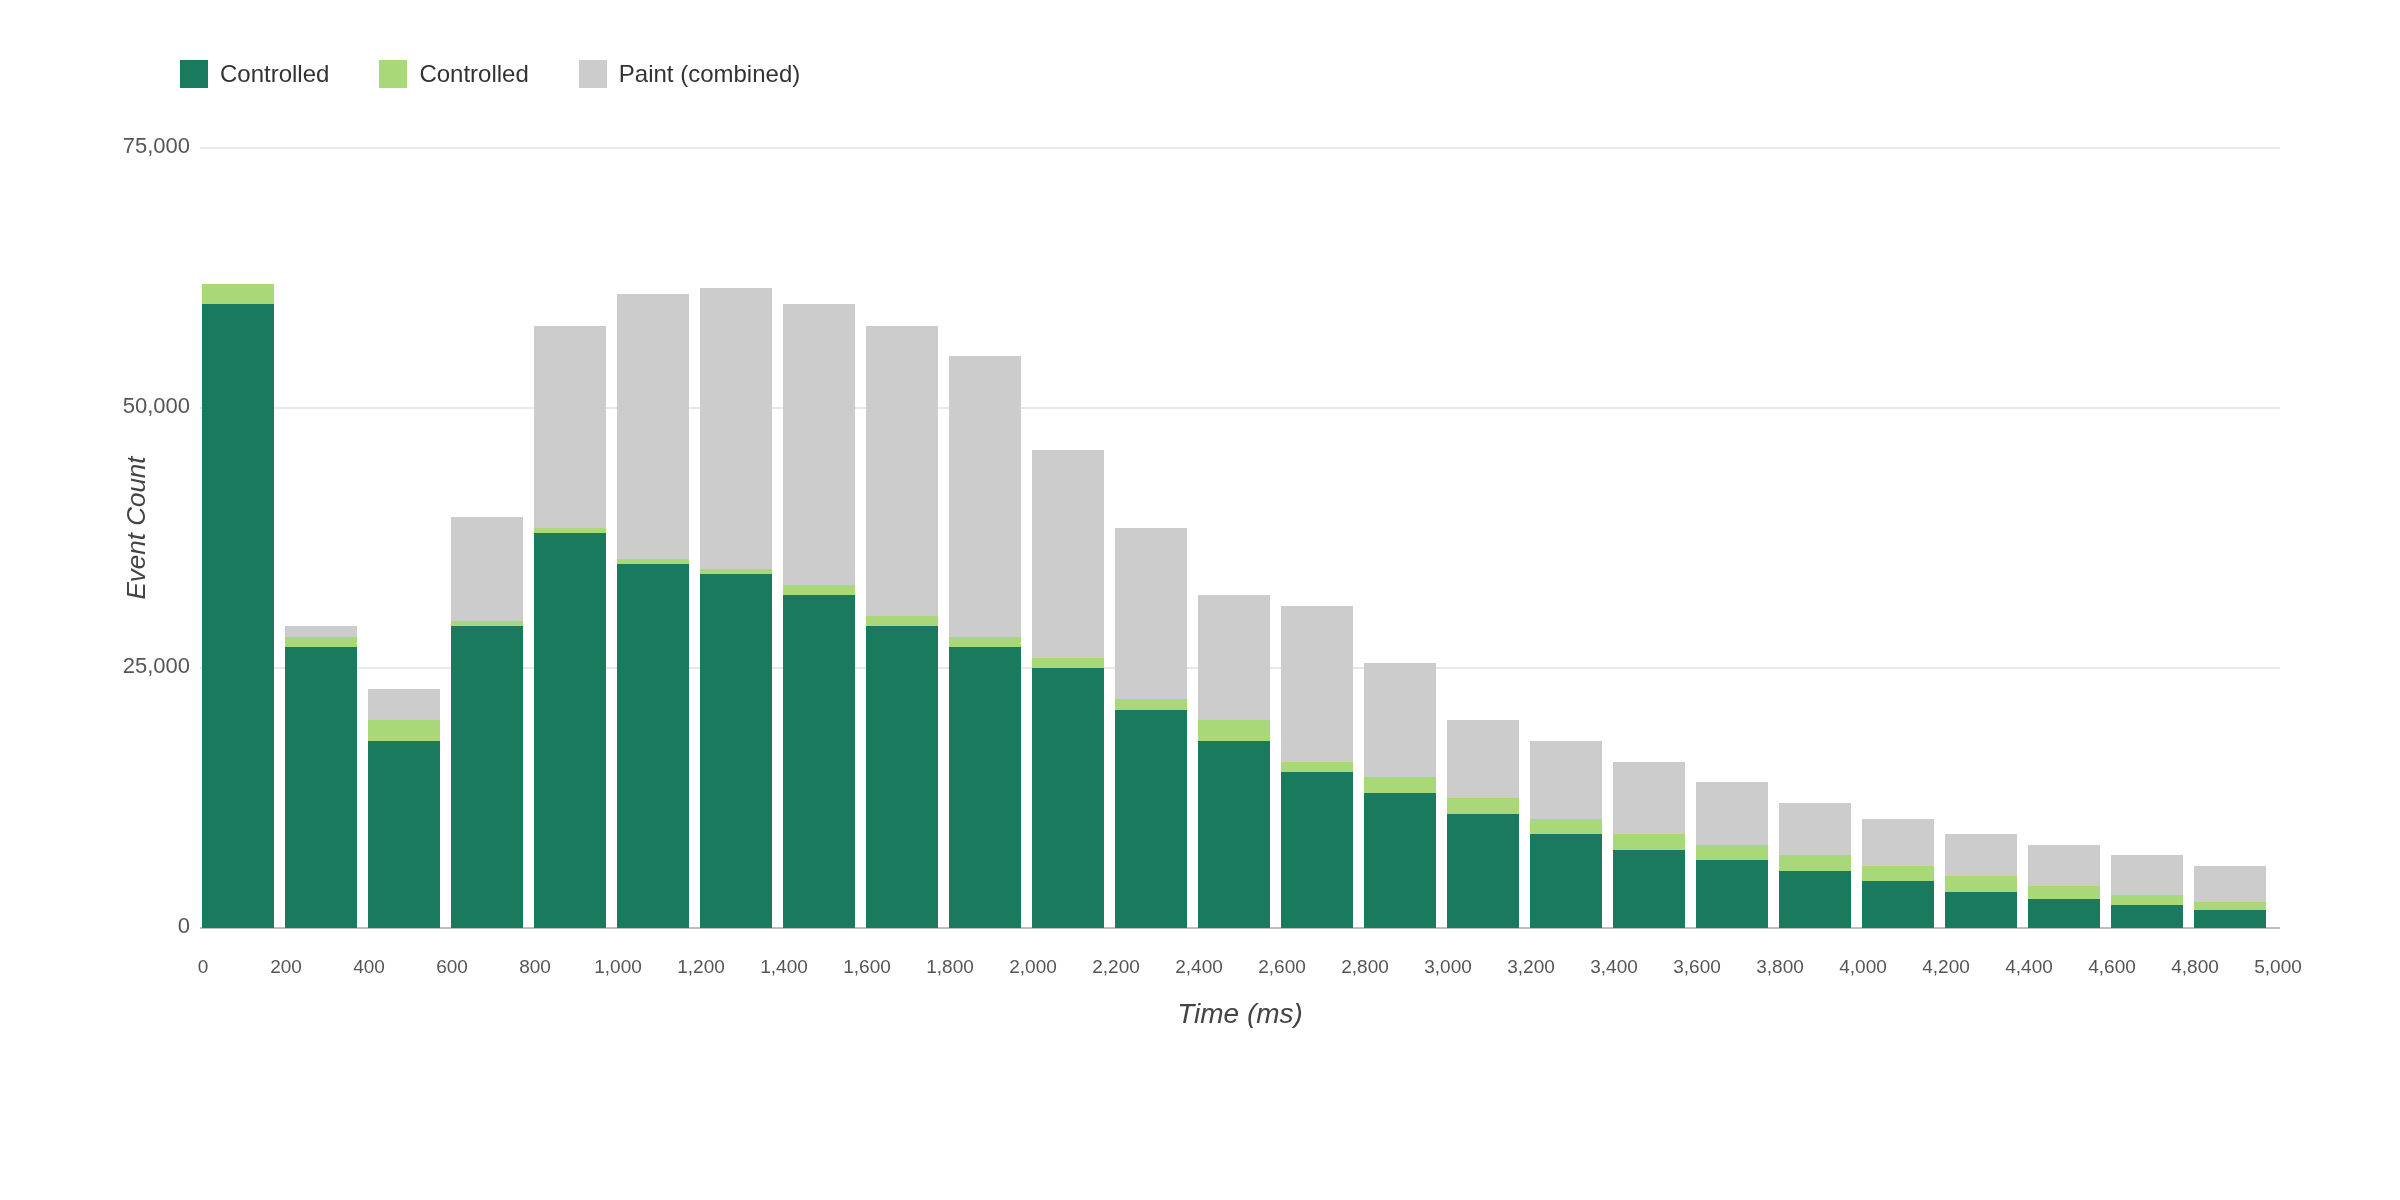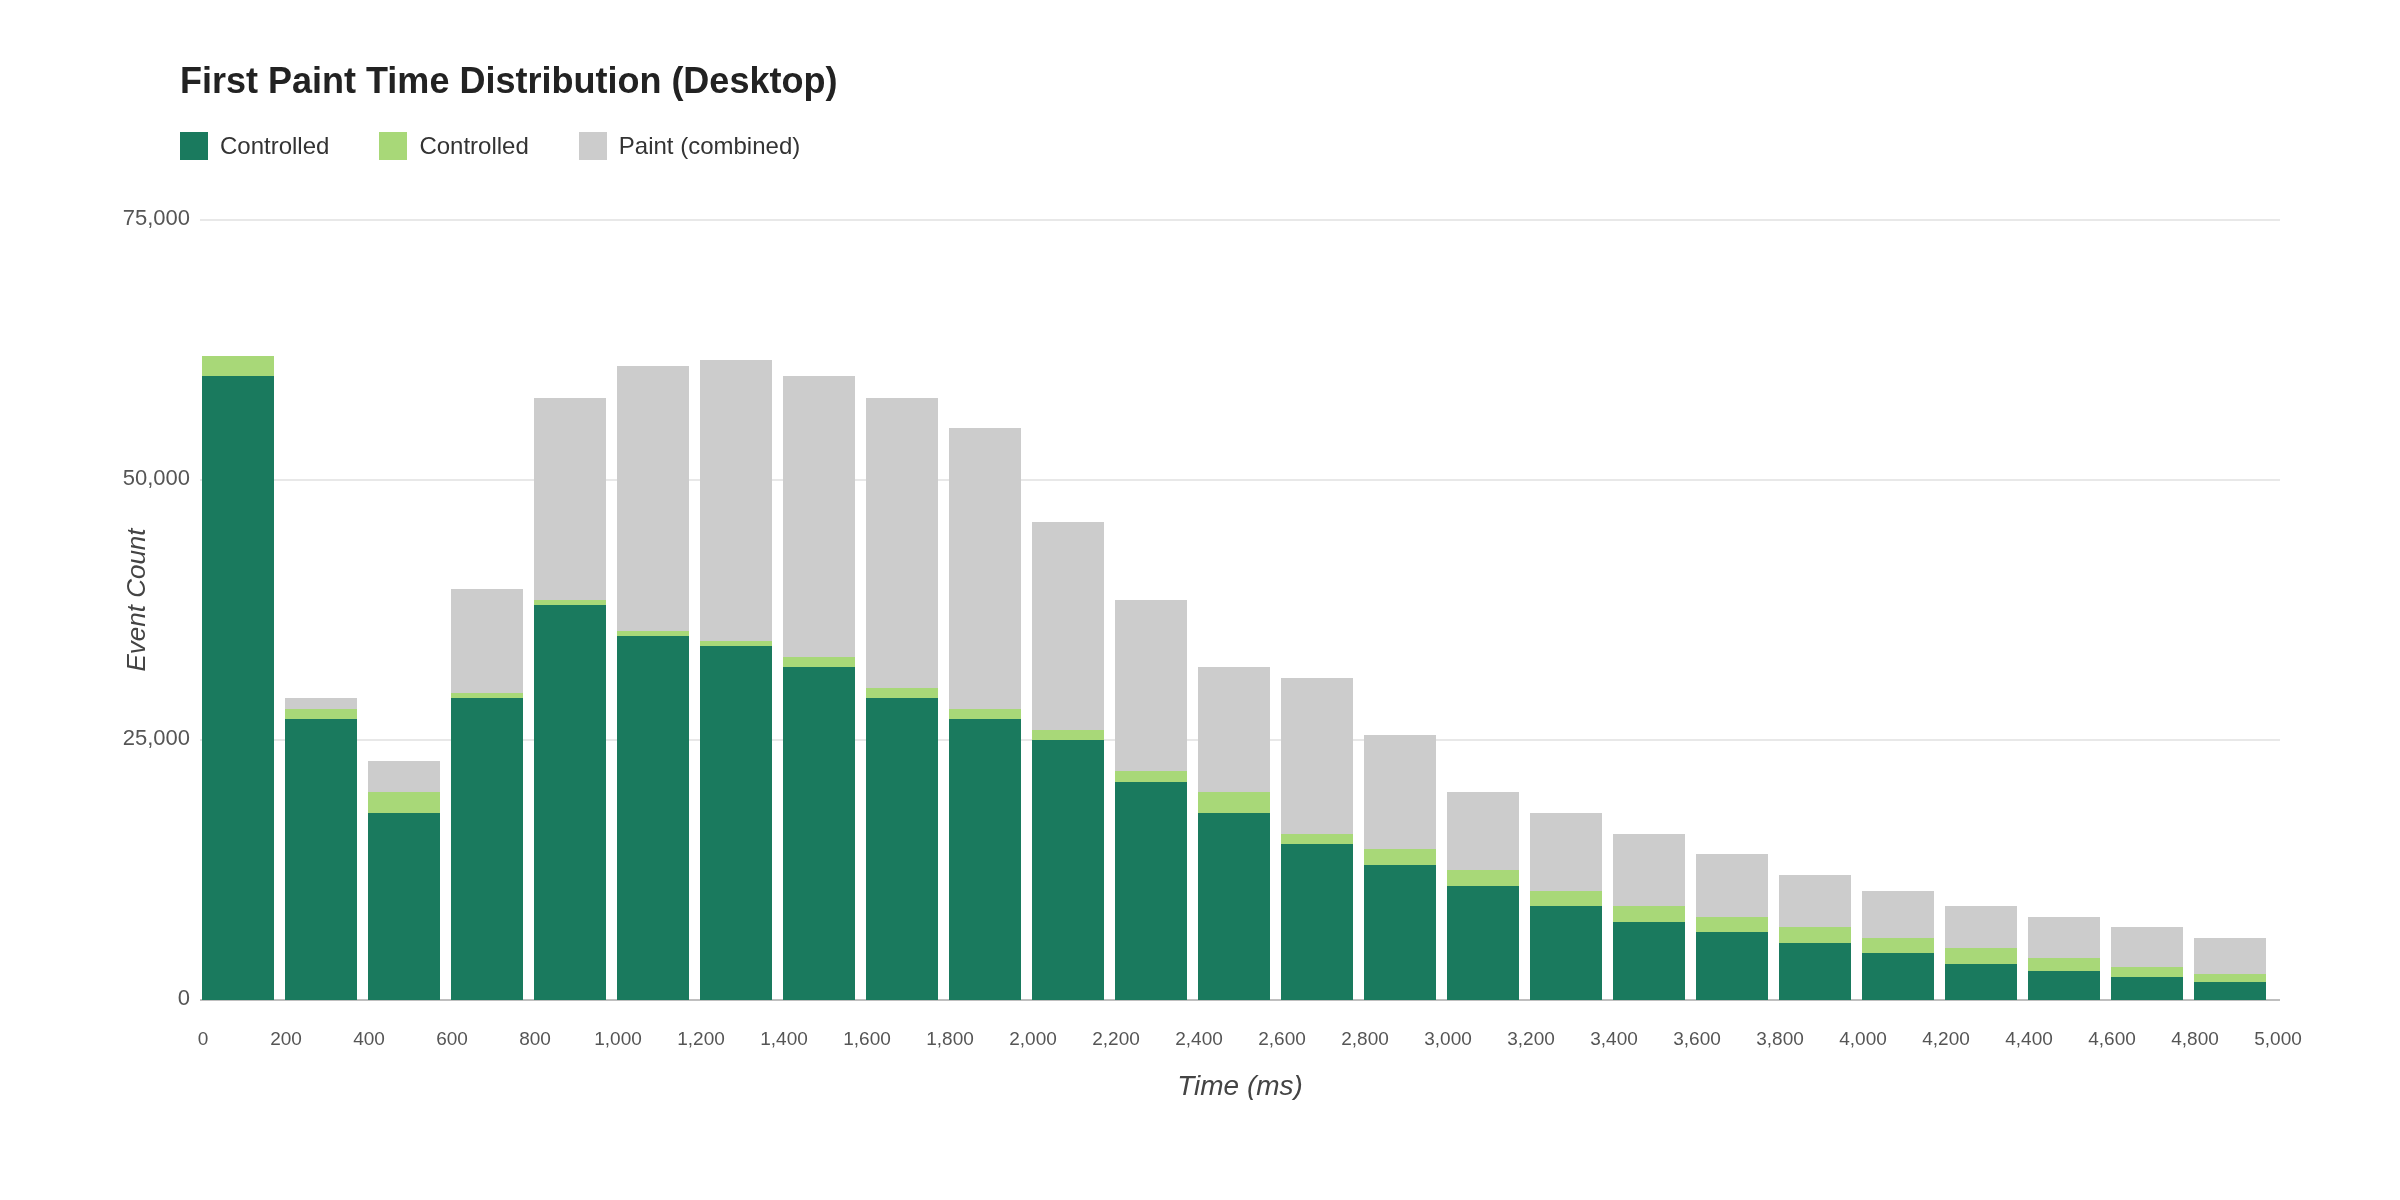--- a/index.html
+++ b/index.html
@@ -49,21 +49,20 @@
     }
     .svg-chart {
       width: 100%;
       height: 900px;
     }
   </style>
 </head>
 <body>
 
 <div class="chart-container">
-  <div class="chart-title">First Paint Time Distribution (Desktop)</div>
 
   <div class="legend">
     <div class="legend-item">
       <div class="legend-swatch" style="background:#1a7a5e;"></div>
       <span>Controlled</span>
     </div>
     <div class="legend-item">
       <div class="legend-swatch" style="background:#a8d878;"></div>
       <span>Controlled</span>
     </div>

